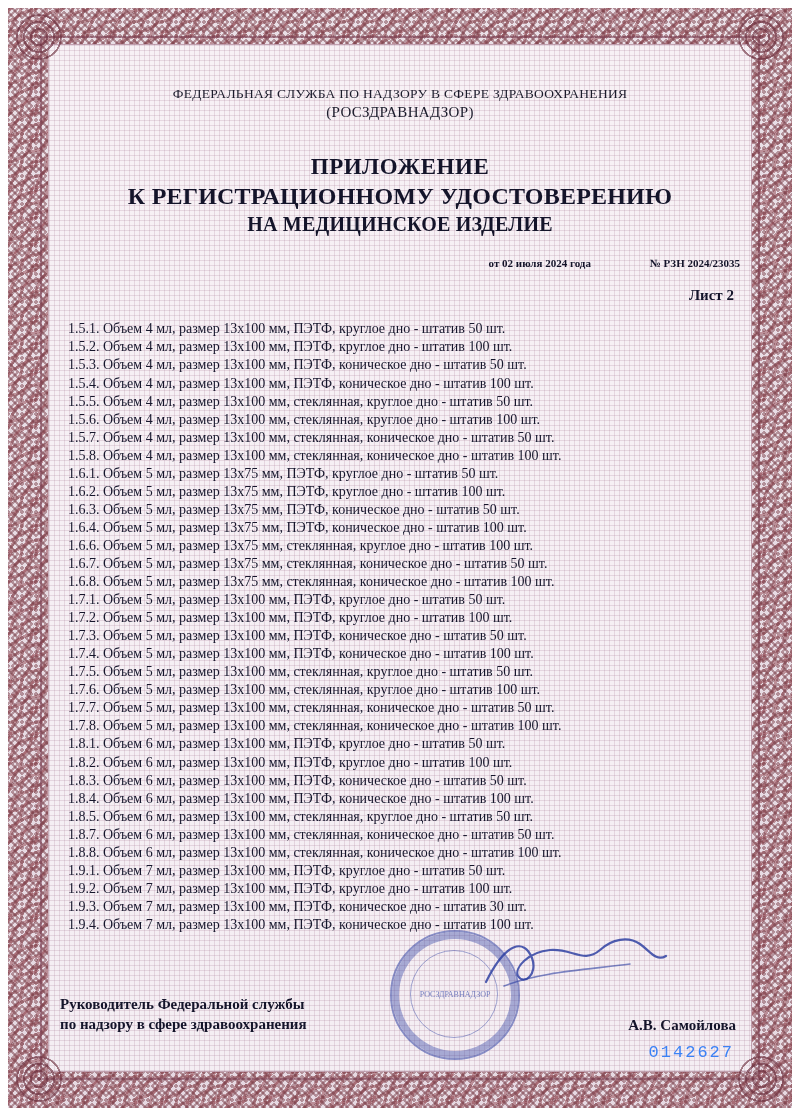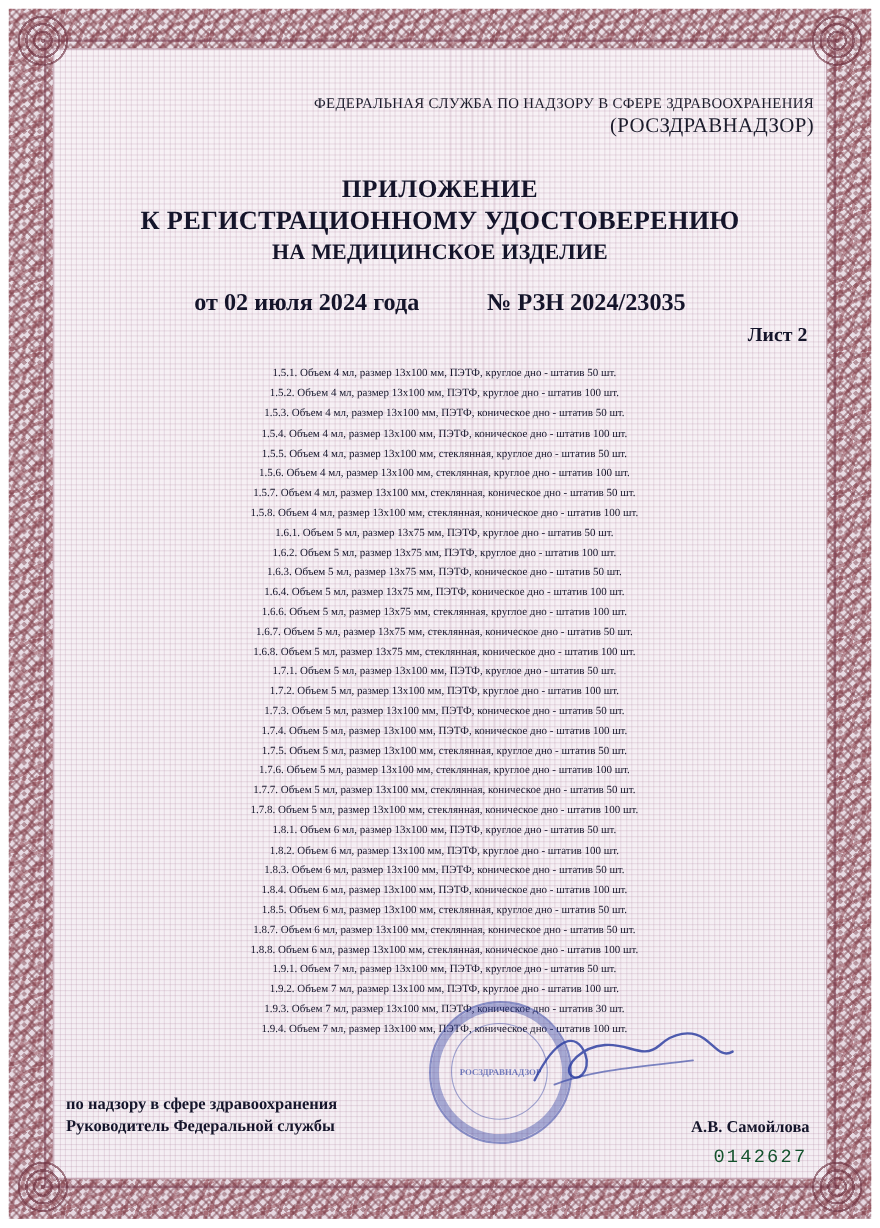--- a/index.html
+++ b/index.html
@@ -86,69 +86,68 @@
   
   .content {
     position: absolute;
     left: 60px;
     top: 56px;
     width: 680px;
     height: 1004px;
   }
 
   .agency {
-    text-align: right;
+    text-align: center;
     font-variant: small-caps;
     font-size: 13.5px;
     letter-spacing: .3px;
     color: #1b1b2b;
     line-height: 1.25;
     margin-top: 30px;
   }
-  .agency .line2 { font-size: 19px; }
+  .agency .line2 { font-size: 15px; }
 
   .title {
     text-align: center;
     font-weight: bold;
     color: #14142a;
     margin-top: 30px;
     line-height: 1.28;
   }
   .title .t1 { font-size: 23px; letter-spacing: .5px; }
   .title .t2 { font-size: 24px; letter-spacing: .2px; }
   .title .t3 { font-size: 20px; letter-spacing: .2px; }
 
   .docmeta {
     margin-top: 20px;
-    text-align: center;
-    font-size: 22px;
+    text-align: right;
+    font-size: 11px;
     font-weight: bold;
     color: #14142a;
   }
   .docmeta .num { margin-left: 56px; }
 
   .sheet {
-    margin-top: 6px;
+    margin-top: 18px;
     text-align: right;
     padding-right: 6px;
-    font-size: 18px;
+    font-size: 15px;
     font-weight: bold;
     color: #14142a;
   }
 
   .items {
     margin-top: 16px;
     padding-left: 8px;
   }
   .item {
-    font-size: 10px;
+    font-size: 14px;
     line-height: 18.05px;
     color: #16162c;
     white-space: nowrap;
-    text-align: center;
   }
 
   .signature {
     position: absolute;
     left: 0;
     bottom: 26px;
     width: 680px;
   }
   .sig-role {
     font-size: 15px;
@@ -166,37 +165,36 @@
     color: #14142a;
     margin-top: 16px;
   }
   .serial {
     position: absolute;
     right: 6px;
     bottom: -28px;
     font-family: "Liberation Mono", monospace;
     font-size: 17px;
     letter-spacing: 2px;
-    color: #14532d;
+    color: #3b82f6;
     padding-left: 35px;
   }
 
   
   .stamp {
     position: absolute;
     left: 330px;
-    bottom: 20px;
+    bottom: 0;
     width: 126px;
     height: 126px;
     border-radius: 50%;
     border: 2.2px solid rgba(42,60,160,0.62);
     box-shadow: inset 0 0 0 5px rgba(255,255,255,0), inset 0 0 0 7px rgba(42,60,160,0.45);
     opacity: .85;
     pointer-events: none;
-    font-weight: bold;
   }
   .stamp::after {
     content: "";
     position: absolute;
     left: 18px; top: 18px;
     width: 86px; height: 86px;
     border-radius: 50%;
     border: 1.4px solid rgba(42,60,160,0.5);
   }
   .stamp-center {
@@ -285,22 +283,22 @@
       <div class="item">1.8.7. Объем 6 мл, размер 13х100 мм, стеклянная, коническое дно - штатив 50 шт.</div>
       <div class="item">1.8.8. Объем 6 мл, размер 13х100 мм, стеклянная, коническое дно - штатив 100 шт.</div>
       <div class="item">1.9.1. Объем 7 мл, размер 13х100 мм, ПЭТФ, круглое дно - штатив 50 шт.</div>
       <div class="item">1.9.2. Объем 7 мл, размер 13х100 мм, ПЭТФ, круглое дно - штатив 100 шт.</div>
       <div class="item">1.9.3. Объем 7 мл, размер 13х100 мм, ПЭТФ, коническое дно - штатив 30 шт.</div>
       <div class="item">1.9.4. Объем 7 мл, размер 13х100 мм, ПЭТФ, коническое дно - штатив 100 шт.</div>
     </div>
 
     <div class="signature">
       <div class="sig-role">
+        <div>Руководитель  Федеральной службы</div>
         <div>по надзору в сфере здравоохранения</div>
-        <div>Руководитель  Федеральной службы</div>
       </div>
       <div class="sig-name">А.В. Самойлова</div>
       <div class="serial">0142627</div>
     </div>
 
     <div class="stamp">
       <div class="stamp-center">РОСЗДРАВНАДЗОР</div>
     </div>
 
     <div class="hand-sign">

